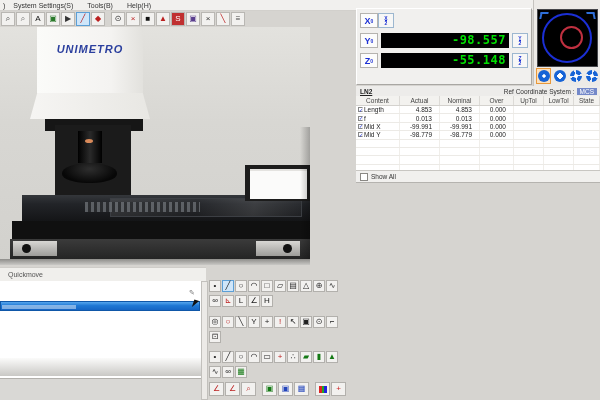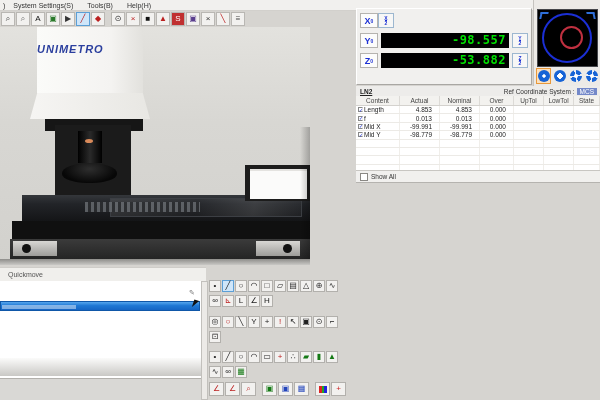--- a/index.html
+++ b/index.html
@@ -18,21 +18,21 @@
   .tbtn{width:12px;height:12px;margin-left:1px;background:#f2f1ef;border:1px solid #b9b7b3;
         display:flex;align-items:center;justify-content:center;font-size:8px;line-height:10px;cursor:default;}
   .tbtn.active{background:#cfe6fa;border-color:#5c9fd6;}
   .tbtn.sep{margin-left:6px;}
 
   
   .photo{left:0;top:27px;width:310px;height:238px;background:linear-gradient(180deg,#e3e2de 0%,#d8d7d3 40%,#d2d1cd 100%);overflow:hidden;}
   .ph-head{position:absolute;left:37px;top:0;width:106px;height:66px;background:linear-gradient(90deg,#fbfbf9 0%,#f4f3f1 70%,#e2e1dd 100%);}
   .ph-head-skirt{position:absolute;left:30px;top:66px;width:120px;height:26px;
       background:linear-gradient(90deg,#f6f5f3,#e8e7e3);clip-path:polygon(6% 0,94% 0,100% 100%,0 100%);}
-  .ph-logo{position:absolute;left:37px;top:16px;width:106px;text-align:left;
+  .ph-logo{position:absolute;left:37px;top:16px;width:106px;text-align:center;
       font-size:11px;font-weight:bold;letter-spacing:1px;color:#2b3f9e;font-style:italic;}
   .ph-topbar{position:absolute;left:45px;top:92px;width:98px;height:12px;background:#161616;}
   .ph-column{position:absolute;left:55px;top:98px;width:76px;height:80px;background:#1b1b1b;}
   .ph-lens{position:absolute;left:78px;top:104px;width:24px;height:32px;background:linear-gradient(90deg,#000,#2a2a2a 50%,#000);}
   .ph-glow{position:absolute;left:85px;top:112px;width:8px;height:4px;background:#d98a5a;border-radius:50%;}
   .ph-ring{position:absolute;left:62px;top:136px;width:55px;height:20px;background:radial-gradient(ellipse at 50% 30%,#2e2e2e,#070707 70%);border-radius:50% 50% 45% 45%;}
   .ph-stage{position:absolute;left:22px;top:168px;width:288px;height:26px;
       background:linear-gradient(180deg,#34373b 0%,#222428 35%,#141517 100%);}
   .ph-glass{position:absolute;left:110px;top:171px;width:190px;height:17px;
       background:linear-gradient(100deg,rgba(255,255,255,.10),rgba(255,255,255,.02) 45%,rgba(255,255,255,.12) 75%,rgba(255,255,255,.03));border:1px solid #3c3f44;}
@@ -216,21 +216,21 @@
       <div class="dro-row">
         <div class="dro-label">Y<sub>0</sub></div>
         <div class="dro-val">-98.557</div>
         <div class="dro-half">
           <span>Y</span>
           <span class="fr">2</span>
         </div>
       </div>
       <div class="dro-row">
         <div class="dro-label">Z<sub>0</sub></div>
-        <div class="dro-val">-53.882</div>
+        <div class="dro-val">-55.148</div>
         <div class="dro-half">
           <span>Z</span>
           <span class="fr">2</span>
         </div>
       </div>
     </div>
 
   <div class="abs lightpanel">
     <div class="cam-square">
       <div class="c-blue"></div>

